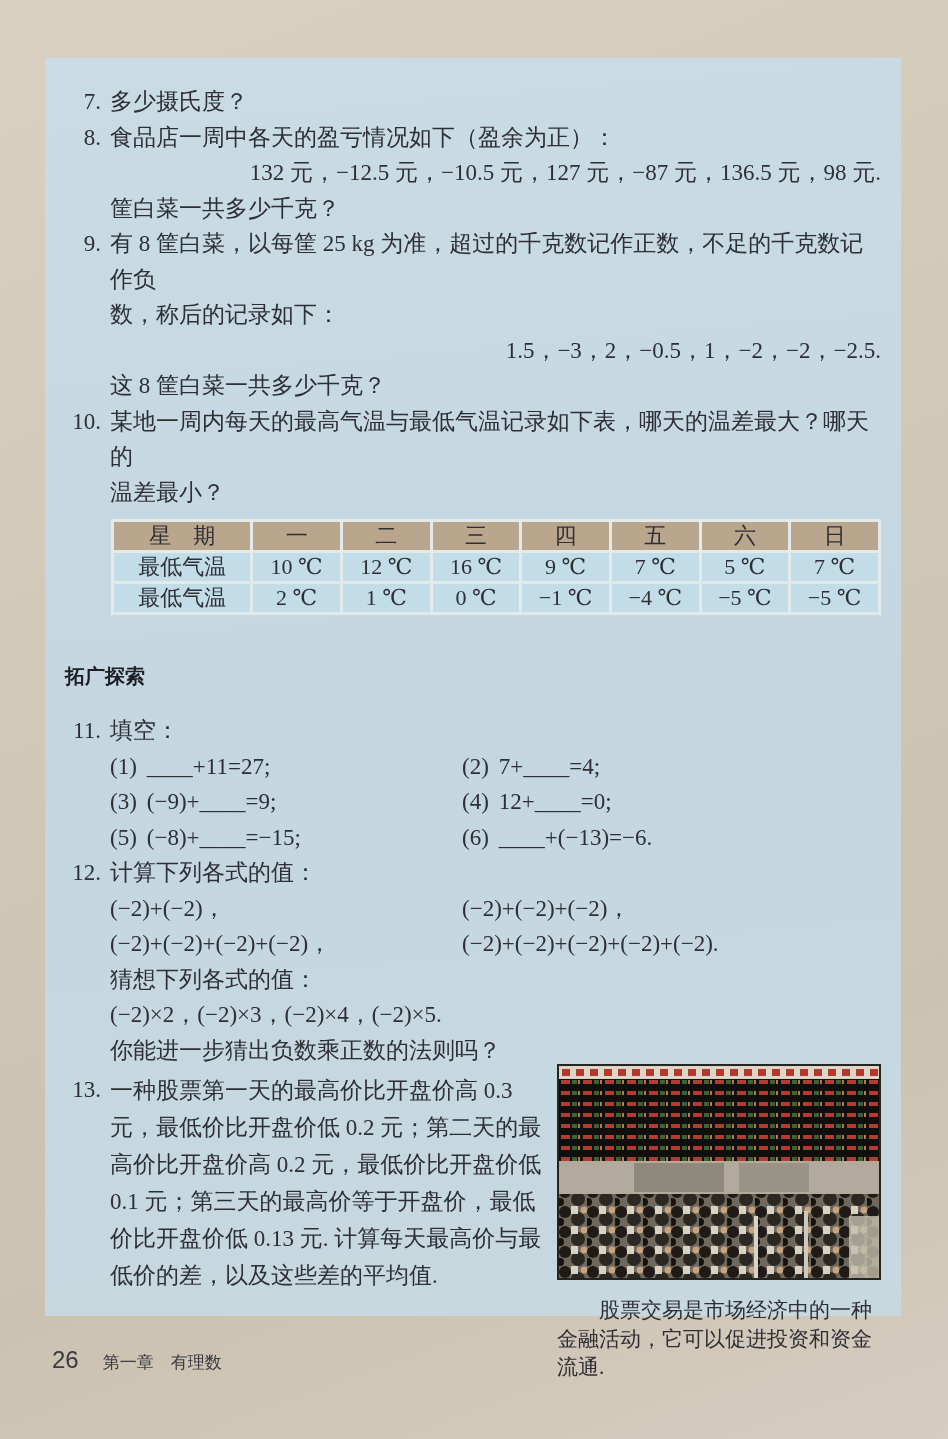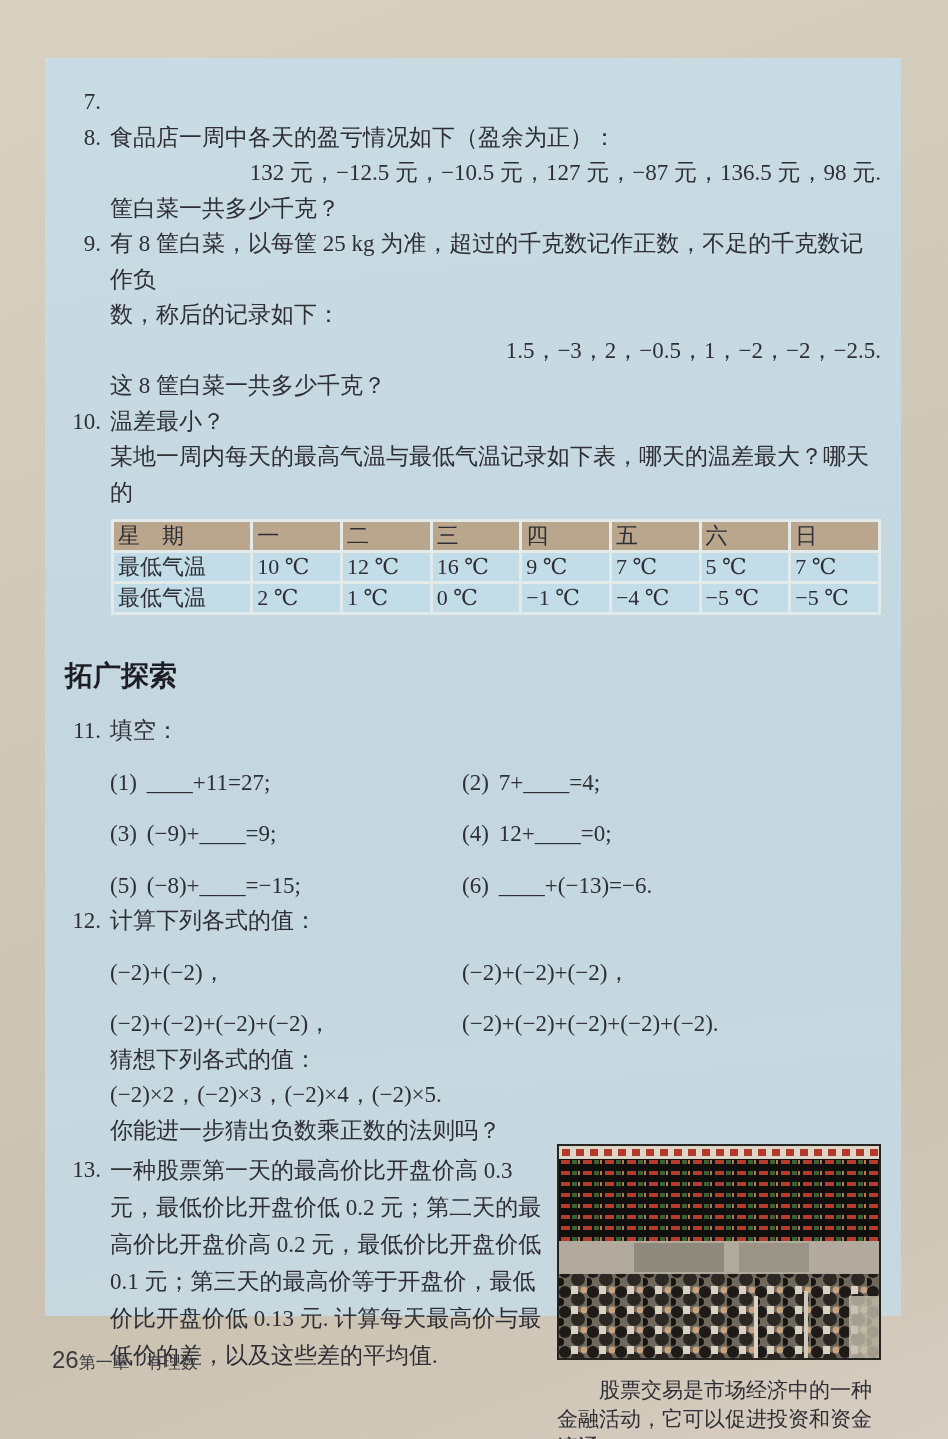--- a/index.html
+++ b/index.html
@@ -27,69 +27,70 @@
   .ptext{flex:1;min-width:0;}
   .vals{text-align:right;}
   
   .wtable{
     margin:9px 0 0 46px;
     border-collapse:separate;border-spacing:3px;
     background:#e3eaea;
     font-size:22px;line-height:26px;
   }
   .wtable td{
-    text-align:left;vertical-align:middle;
+    text-align:center;vertical-align:middle;
     height:28px;padding:0 4px;
   }
   .wtable .hd{background:#b9a68c;width:90px;}
   .wtable .hd.first{width:146px;}
   .wtable .cell{background:#c2dce8;}
   
   .sec-heading{
     font-family:"Liberation Sans","DejaVu Sans",sans-serif;
-    font-weight:bold;font-size:28px;color:#1d1d24;
+    font-weight:bold;font-size:20px;color:#1d1d24;
     margin:46px 0 22px 0;line-height:30px;
   }
   .twocol{display:grid;grid-template-columns:352px auto;}
-  .item{white-space:nowrap;margin-top:16px;}
+  .item{white-space:nowrap;}
   .item .tag{margin-right:10px;}
   
   .p13wrap{margin-top:4px;}
   .p13wrap .ptext{line-height:37px;}
   .fig{
     float:right;width:324px;margin:-8px 0 0 10px;
   }
   .photo{
     display:block;width:320px;height:212px;
     border:2px solid #26241f;
     background:#111;
   }
   .caption{
     margin-top:16px;font-size:21px;line-height:28.5px;
     text-indent:2em;width:324px;
   }
   .footer{
     position:absolute;left:52px;top:1346px;
-    display:flex;align-items:baseline;
+    display:flex;align-items:baseline;gap:24px;
   }
   .footer .pgnum{
     font-family:"Liberation Sans","DejaVu Sans",sans-serif;
     font-size:24px;color:#3a3a40;
   }
   .footer .chap{font-size:17px;color:#3a3a40;}
 </style>
 </head>
 <body>
 
 <div class="sheet">
   <div class="panel">
 
     <div class="prob">
       <span class="num">7.</span>
       <div class="ptext">
+        <div>多少摄氏度？</div>
       </div>
     </div>
 
     <div class="prob">
       <span class="num">8.</span>
       <div class="ptext">
         <div>食品店一周中各天的盈亏情况如下（盈余为正）：</div>
         <div class="vals">132 元，−12.5 元，−10.5 元，127 元，−87 元，136.5 元，98 元.</div>
         <div>筐白菜一共多少千克？</div>
       </div>
@@ -101,22 +102,22 @@
         <div>有 8 筐白菜，以每筐 25 kg 为准，超过的千克数记作正数，不足的千克数记作负</div>
         <div>数，称后的记录如下：</div>
         <div class="vals">1.5，−3，2，−0.5，1，−2，−2，−2.5.</div>
         <div>这 8 筐白菜一共多少千克？</div>
       </div>
     </div>
 
     <div class="prob">
       <span class="num">10.</span>
       <div class="ptext">
+        <div>某地一周内每天的最高气温与最低气温记录如下表，哪天的温差最大？哪天的</div>
         <div>温差最小？</div>
-        <div>某地一周内每天的最高气温与最低气温记录如下表，哪天的温差最大？哪天的</div>
       </div>
     </div>
 
     <table class="wtable">
       <tbody>
           <tr>
         <td class="hd first">星　期</td>
         <td class="hd">一</td>
         <td class="hd">二</td>
         <td class="hd">三</td>

